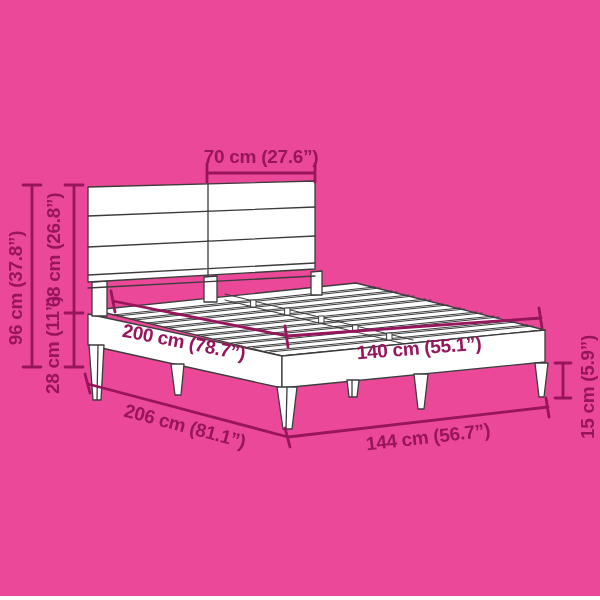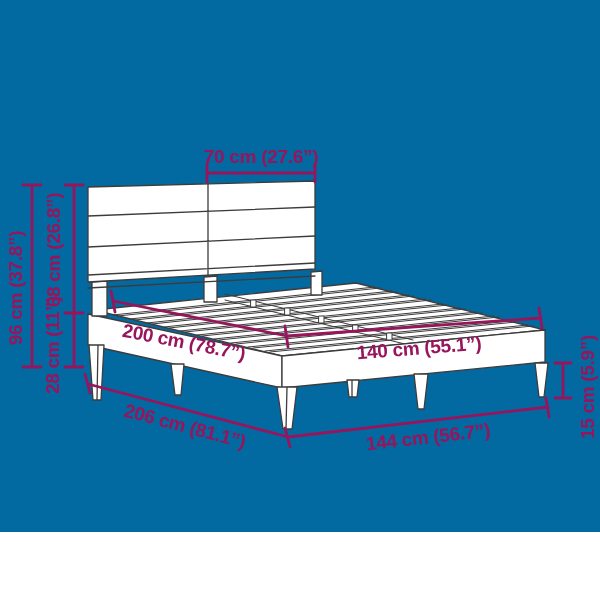--- a/index.html
+++ b/index.html
@@ -1,16 +1,16 @@
 <!DOCTYPE html>
 <html><head>
 <meta charset="utf-8">
 <style>
   html,body{margin:0;padding:0;background:#ffffff;}
-  .stage{position:relative;width:600px;height:532px;background:#0369a1;overflow:hidden;
+  .stage{position:relative;width:600px;height:596px;background:#ec4899;overflow:hidden;
          font-family:"Liberation Sans", sans-serif;}
   svg{display:block;}
   .dim-label{font-family:"Liberation Sans", sans-serif;font-size:19px;font-weight:700;letter-spacing:-0.3px;}
 </style>
 </head>
 <body>
 
 <div class="stage">
 <svg width="600" height="600" viewBox="0 0 600 600">
 

